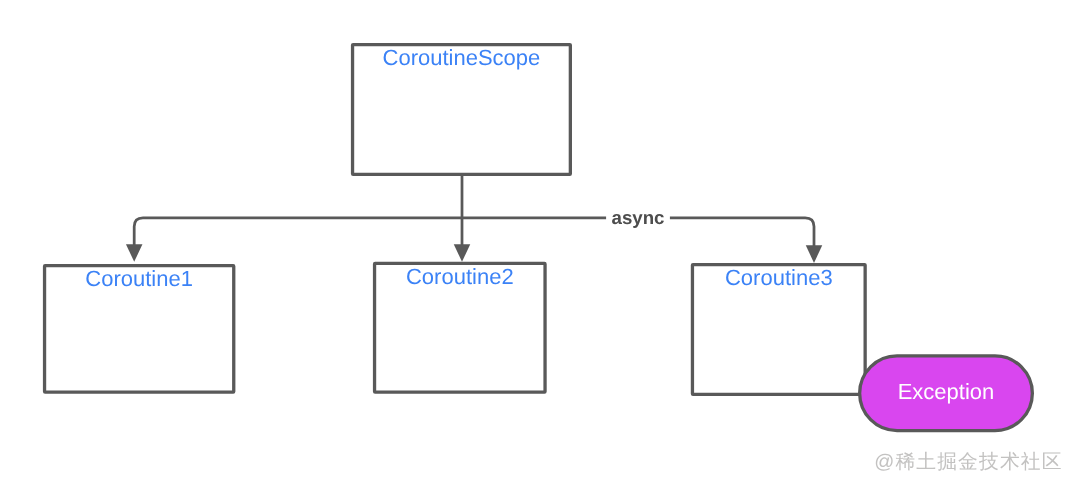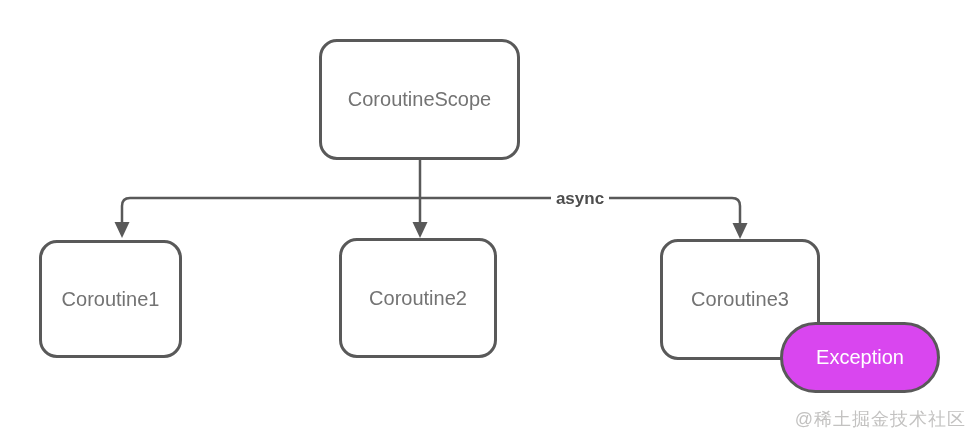--- a/index.html
+++ b/index.html
@@ -30,32 +30,32 @@
     font-family: "Liberation Sans", sans-serif;
     font-size: 17px;
     font-weight: bold;
     text-anchor: middle;
   }
   .node {
     position: absolute;
     box-sizing: border-box;
     background: #ffffff;
     border: 3px solid #595959;
-    border-radius: 18px;
+    border-radius: 2px;
     display: flex;
-    align-items: center;
+    align-items: flex-start;
     justify-content: center;
     font-size: 20px;
-    color: #737373;
+    color: #3b82f6;
     z-index: 2;
   }
   #node-scope { left: 319px; top: 39px;  width: 201px; height: 121px; }
-  #node-c1    { left: 39px;  top: 240px; width: 143px; height: 118px; }
+  #node-c1    { left: 39px;  top: 240px; width: 175px; height: 118px; }
   #node-c2    { left: 339px; top: 238px; width: 158px; height: 120px; }
-  #node-c3    { left: 660px; top: 239px; width: 160px; height: 121px; }
+  #node-c3    { left: 628px; top: 239px; width: 160px; height: 121px; }
   .badge {
     position: absolute;
     left: 780px; top: 322px;
     width: 160px; height: 71px;
     box-sizing: border-box;
     background: #d946ef;
     border: 3px solid #595959;
     border-radius: 40px;
     display: flex;
     align-items: center;

